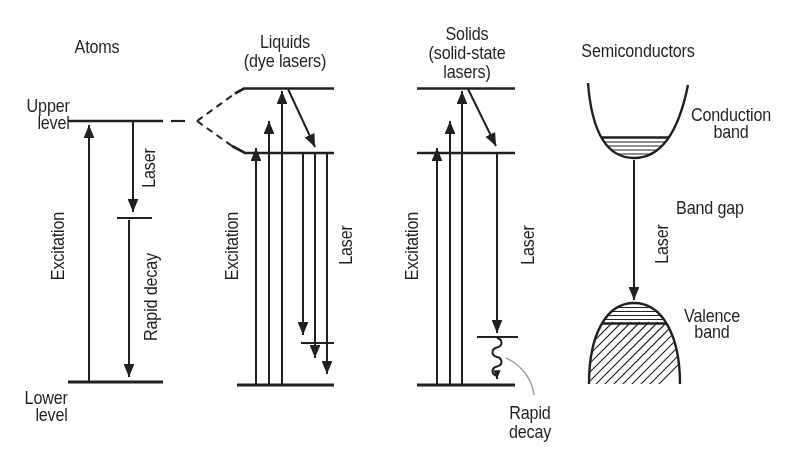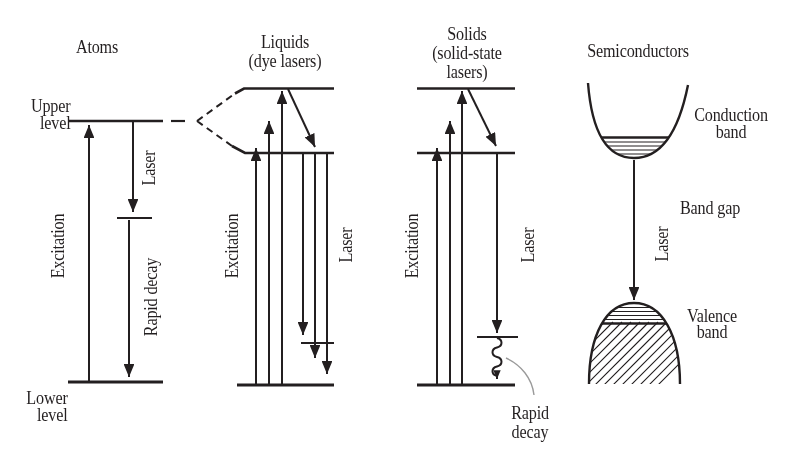--- a/index.html
+++ b/index.html
@@ -1,19 +1,19 @@
 <!DOCTYPE html>
 <html style="--ink: #231f20; --pointer-line: #9a9a9a; --background: #ffffff;"><head>
 <meta charset="utf-8">
 <style>
   html,body{margin:0;padding:0;background:#fff;}
   .stage{
     position:relative;width:800px;height:458px;overflow:hidden;
     background:var(--background,#ffffff);
-    font-family:Liberation Serif, serif;
+    font-family:Liberation Sans, sans-serif;
     color:var(--ink,#231f20);
   }
   .stage svg{position:absolute;left:0;top:0;}
   
   .lv  {stroke:var(--ink,#231f20);stroke-width:2.6;fill:none;}
   .lv2 {stroke:var(--ink,#231f20);stroke-width:2.2;fill:none;}
   .lv3 {stroke:var(--ink,#231f20);stroke-width:3;fill:none;}
   .ar  {stroke:var(--ink,#231f20);stroke-width:2;fill:none;}
   .dash{stroke:var(--ink,#231f20);stroke-width:2;fill:none;stroke-dasharray:7 5;}
   .cv  {stroke:var(--ink,#231f20);stroke-width:2.4;fill:none;}

